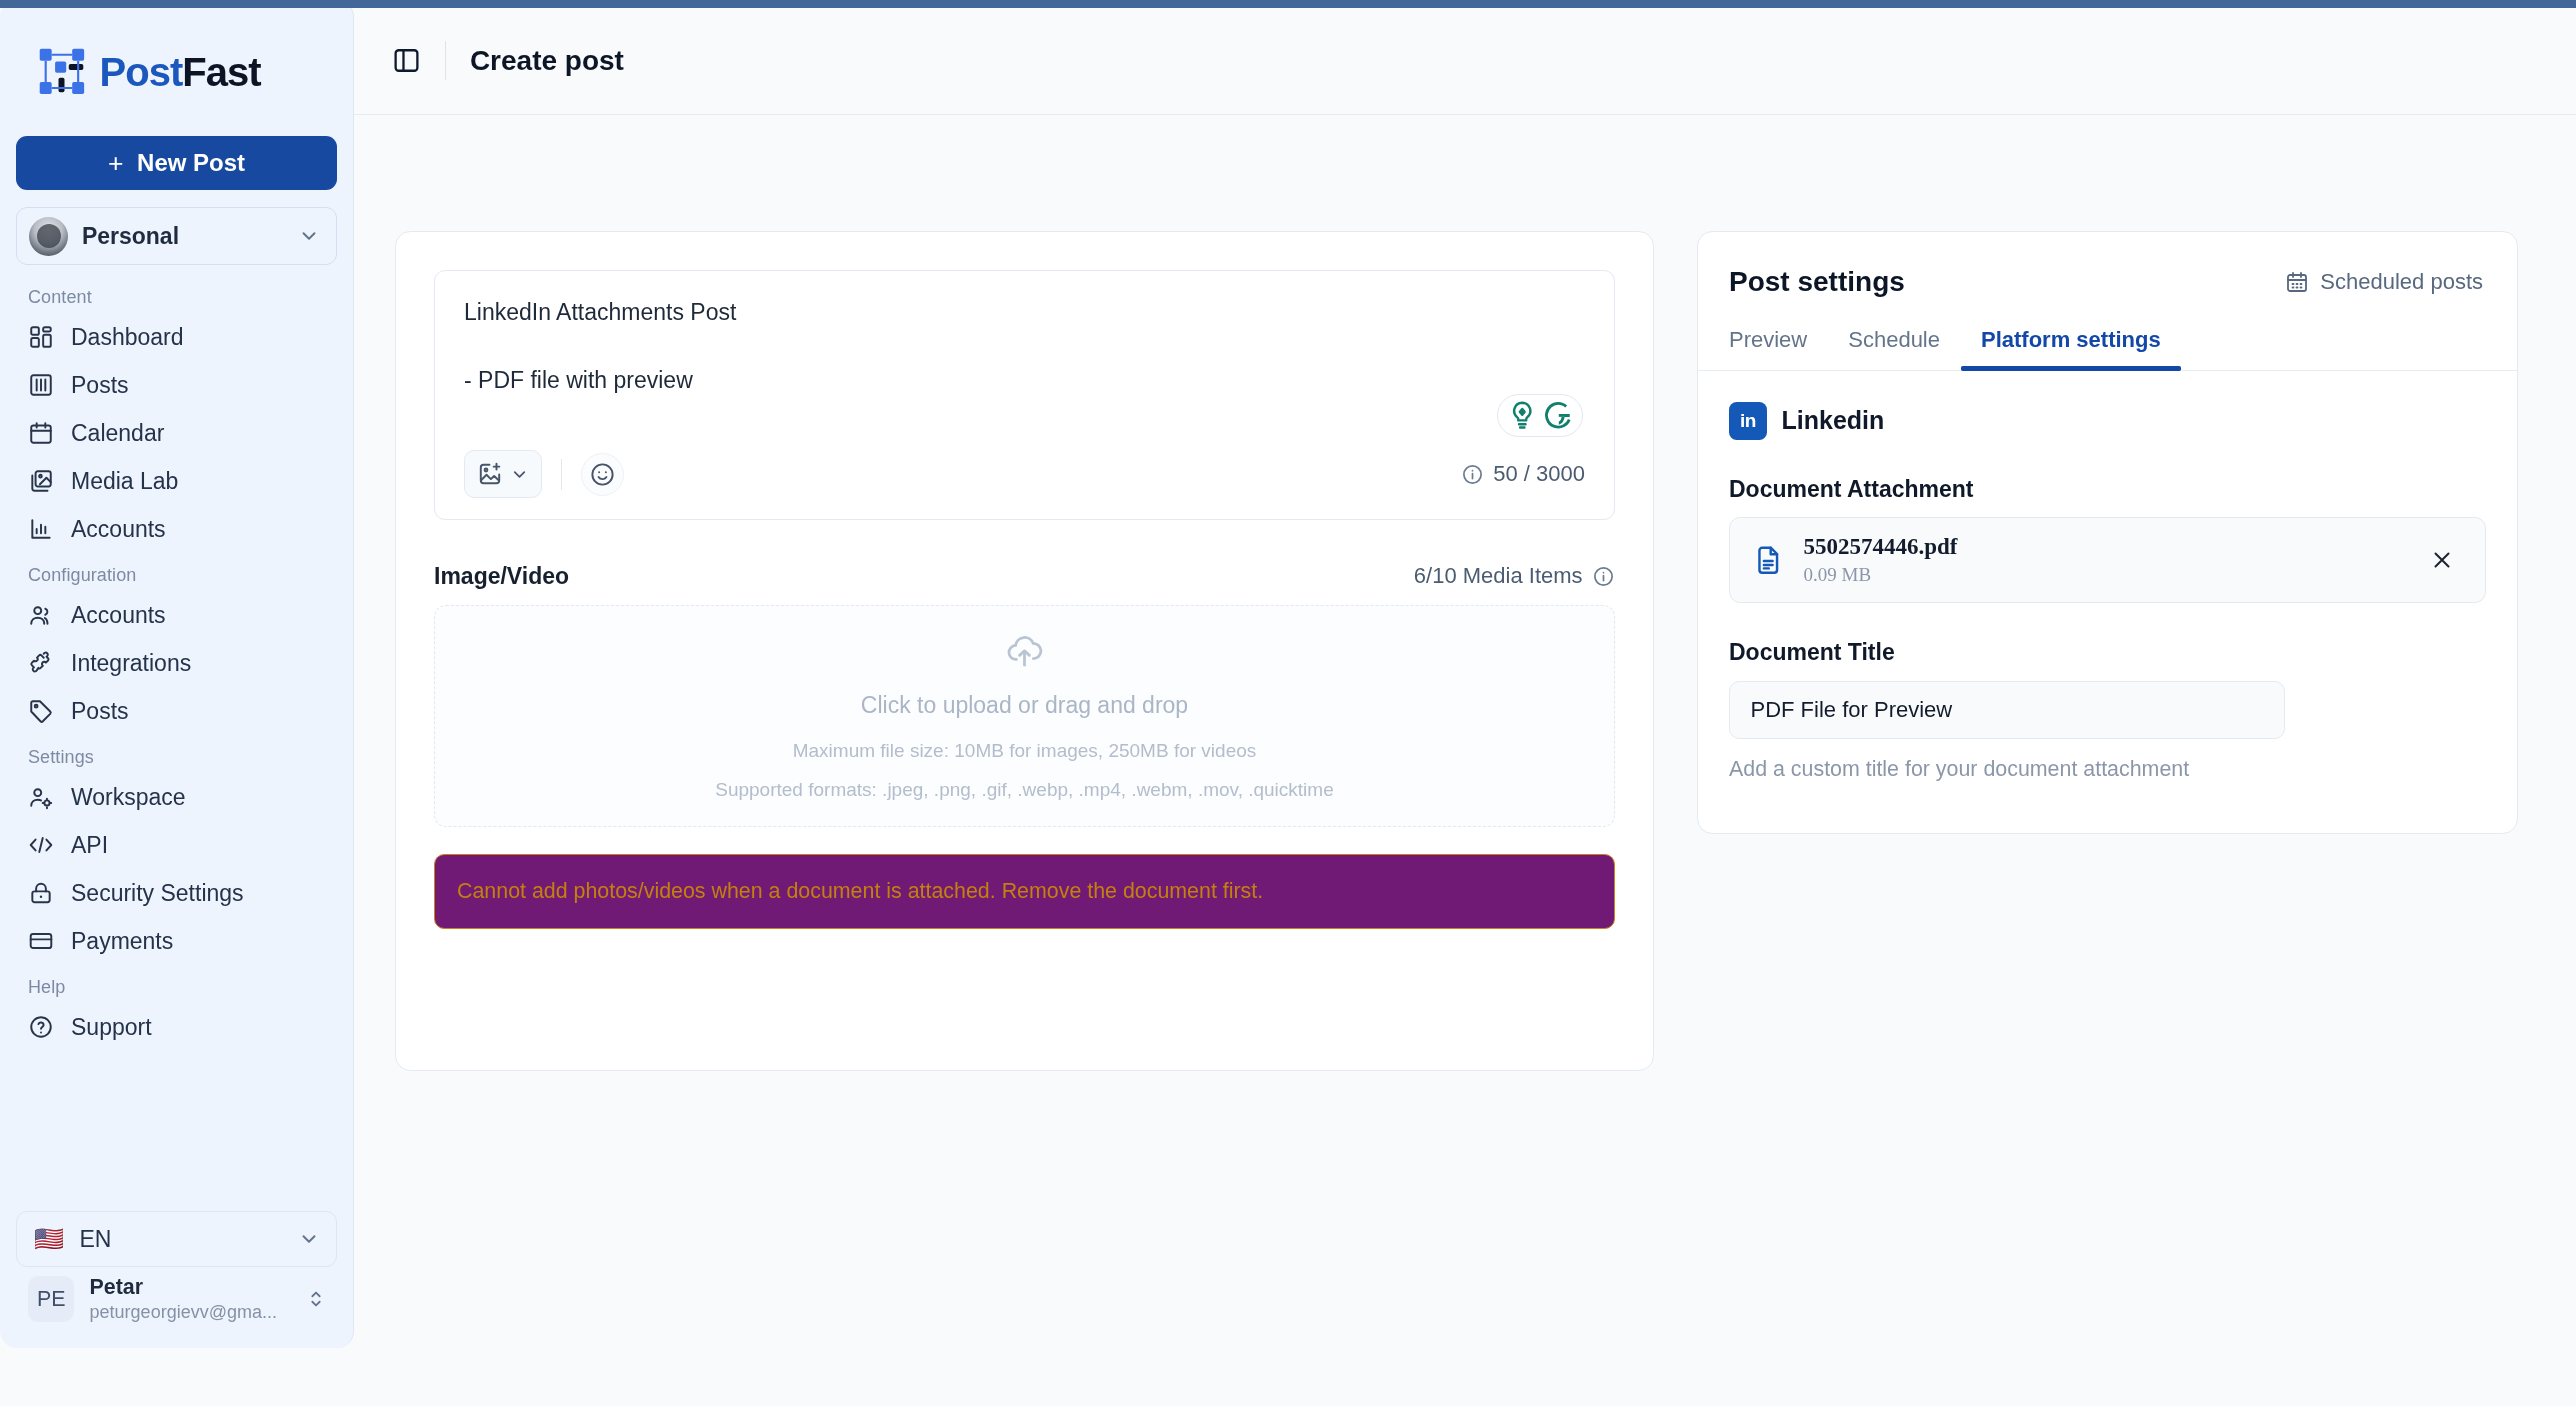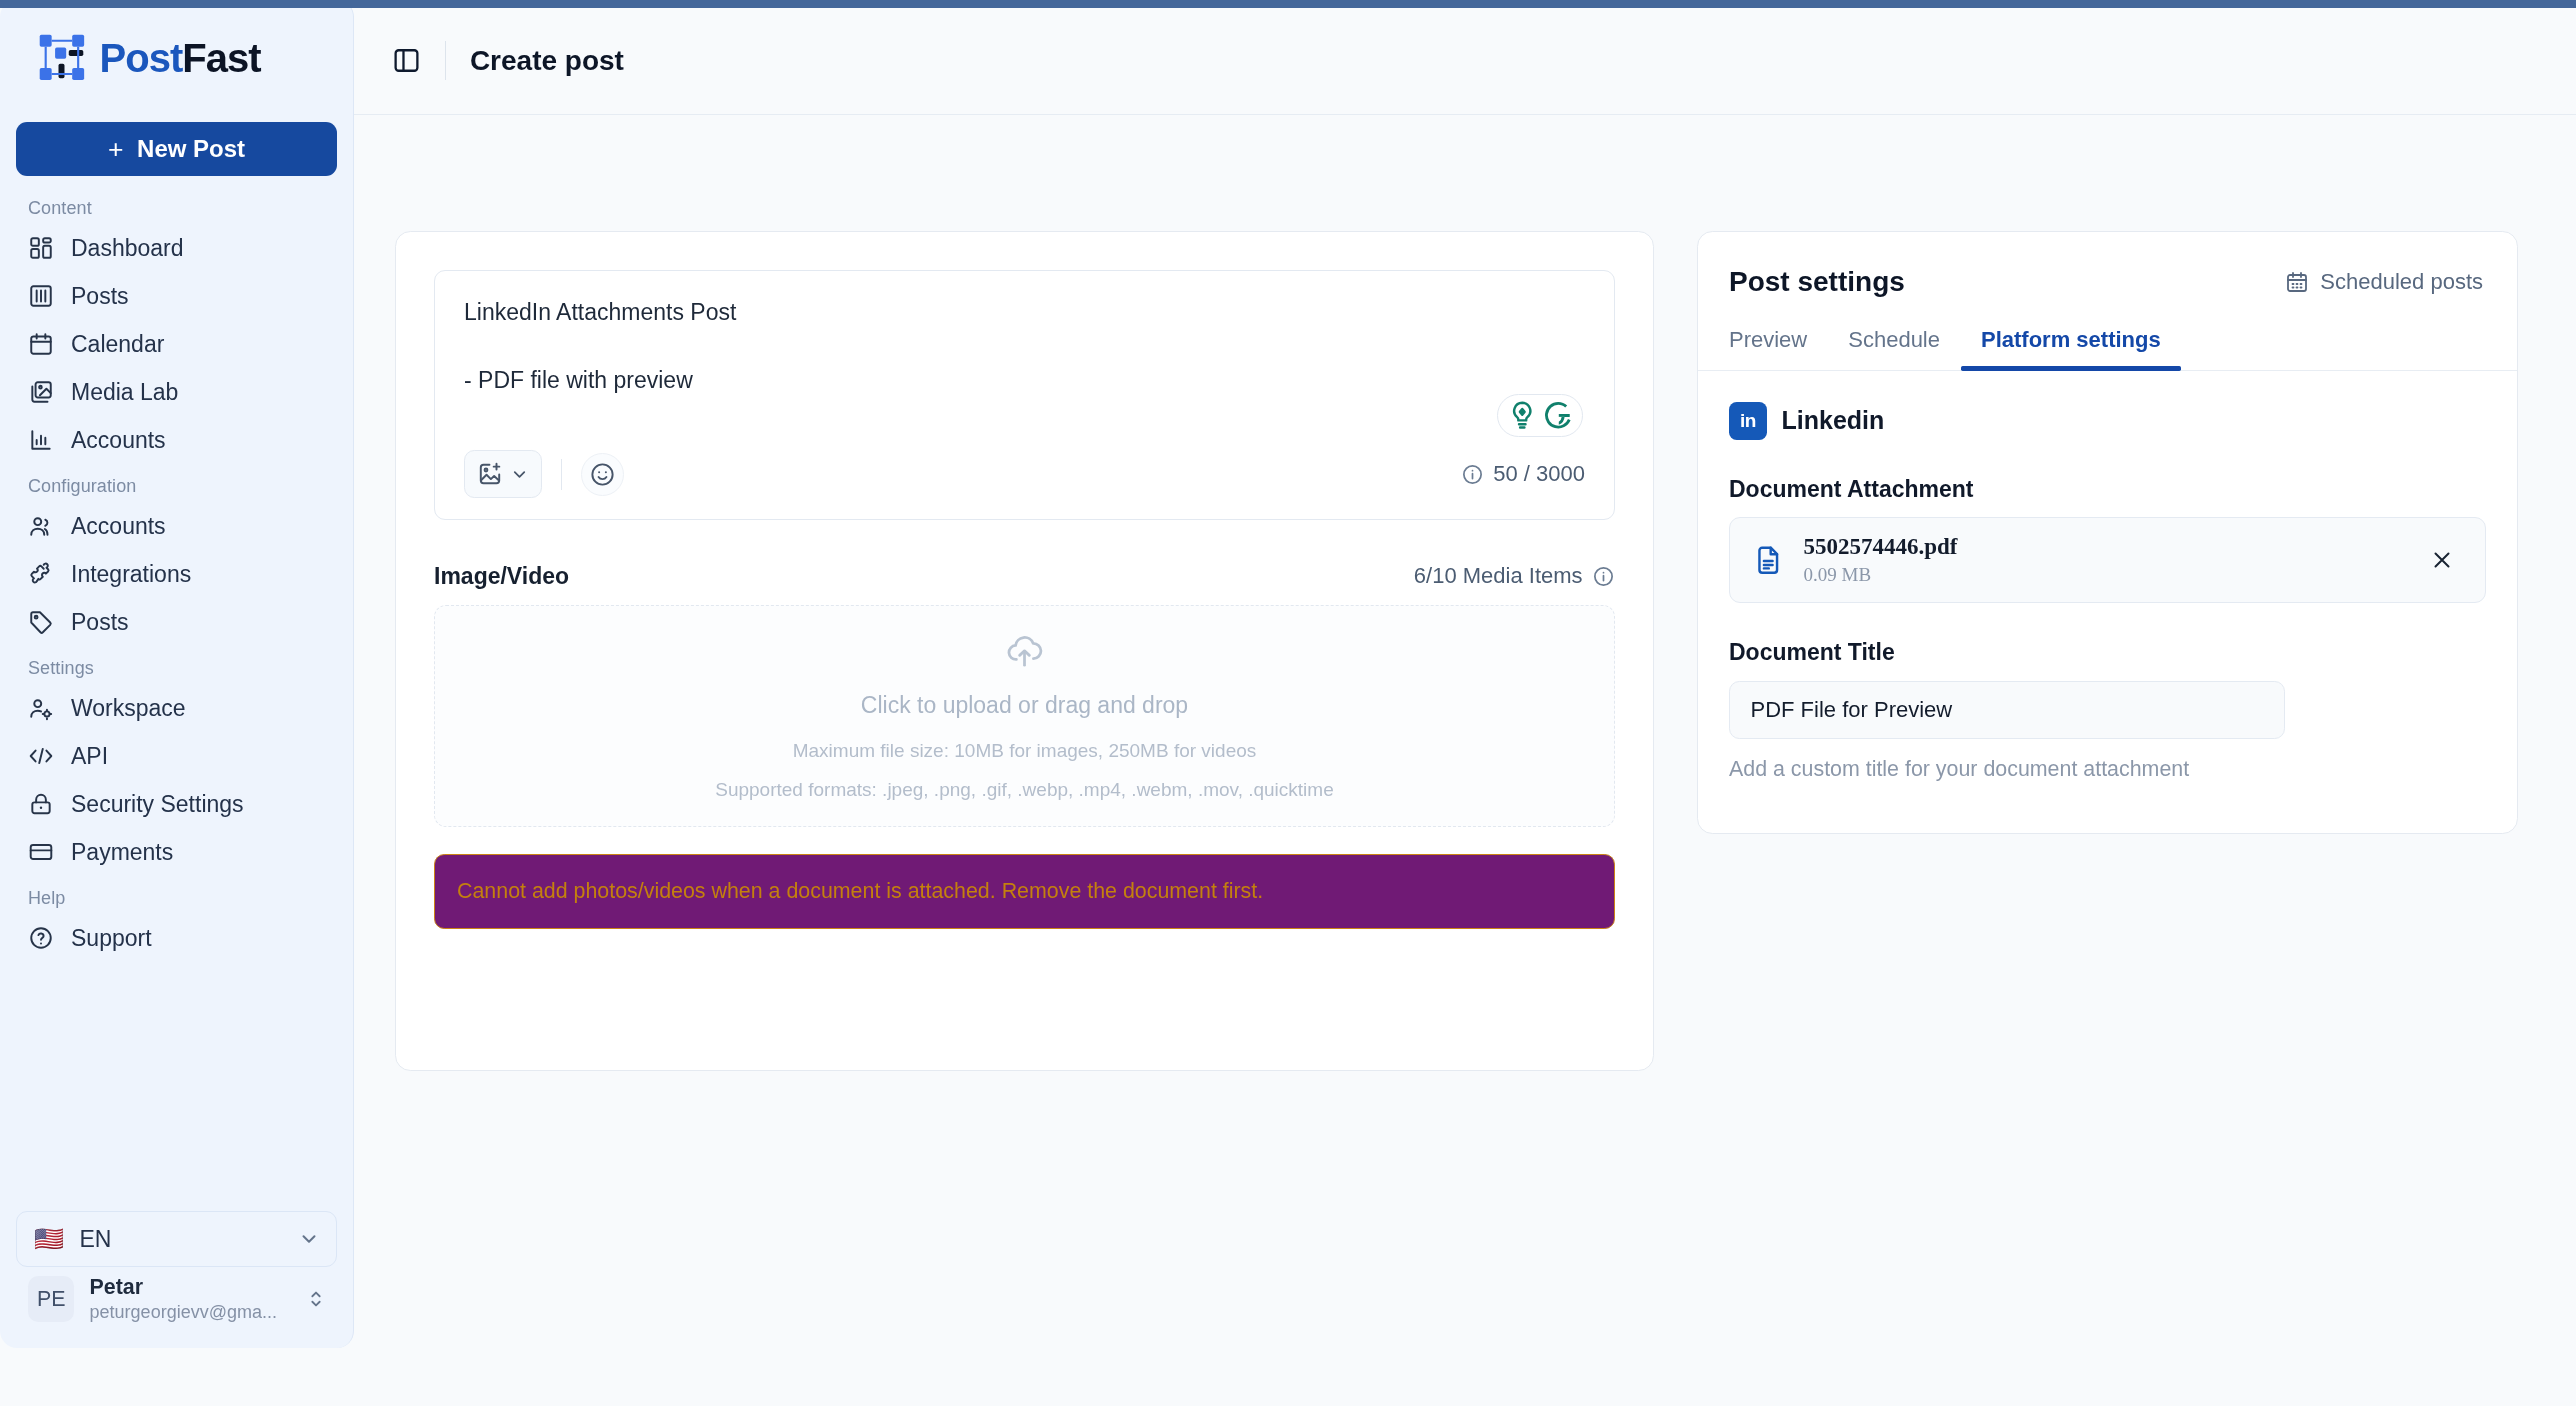--- a/index.html
+++ b/index.html
@@ -16,21 +16,21 @@
     position: absolute; top: 0; left: 0; width: 2576px; height: 7.7px;
     background: #44679a; z-index: 50;
   }
 
   
   .sidebar {
     width: 354px; height: 1348px; flex: 0 0 354px;
     background: #eef4fd;
     border-right: 0.9px solid #dde7f6;
     display: flex; flex-direction: column;
-    padding-top: 6px;
+    padding-top: 20px;
     position: relative;
     border-radius: 17px;
   }
   .logo-row {
     height: 104px; display: flex; align-items: center; padding-left: 38px;
   }
   .logo-mark { width: 53px; height: 50px; margin-right: 8.6px; flex: 0 0 53px; }
   .logo-text { font-size: 40px; font-weight: 700; letter-spacing: -1px; }
   .logo-text .a { color: #1b57bd; }
   .logo-text .b { color: #0c1425; }
@@ -258,20 +258,29 @@
         </svg>
       </span>
       <span class="logo-text"><span class="a">Post</span><span class="b">Fast</span></span>
     </div>
 
     <button class="new-post-btn">
       <span class="plus">+</span>
       <span>New Post</span>
     </button>
 
+    <div class="account-switch">
+      <span class="avatar-img"></span>
+      <span class="nm">Personal</span>
+      <span class="chev">
+        <svg viewBox="0 0 24 24" fill="none" stroke="currentColor" stroke-width="2.2" stroke-linecap="round" stroke-linejoin="round">
+            <polyline points="6 9 12 15 18 9"></polyline>
+          </svg>
+      </span>
+    </div>
 
     <nav class="nav">
 
       <div class="nav-group">
         <div class="nav-group-label">Content</div>
         <div class="nav-item">
           <span class="ico"><svg viewBox="0 0 24 24" fill="none" stroke="currentColor" stroke-width="1.8" stroke-linecap="round" stroke-linejoin="round">
                 <rect x="3" y="3" width="7" height="7" rx="1.5"></rect>
                 <rect x="14" y="3" width="7" height="4" rx="1.5"></rect>
                 <rect x="14" y="10" width="7" height="11" rx="1.5"></rect>

